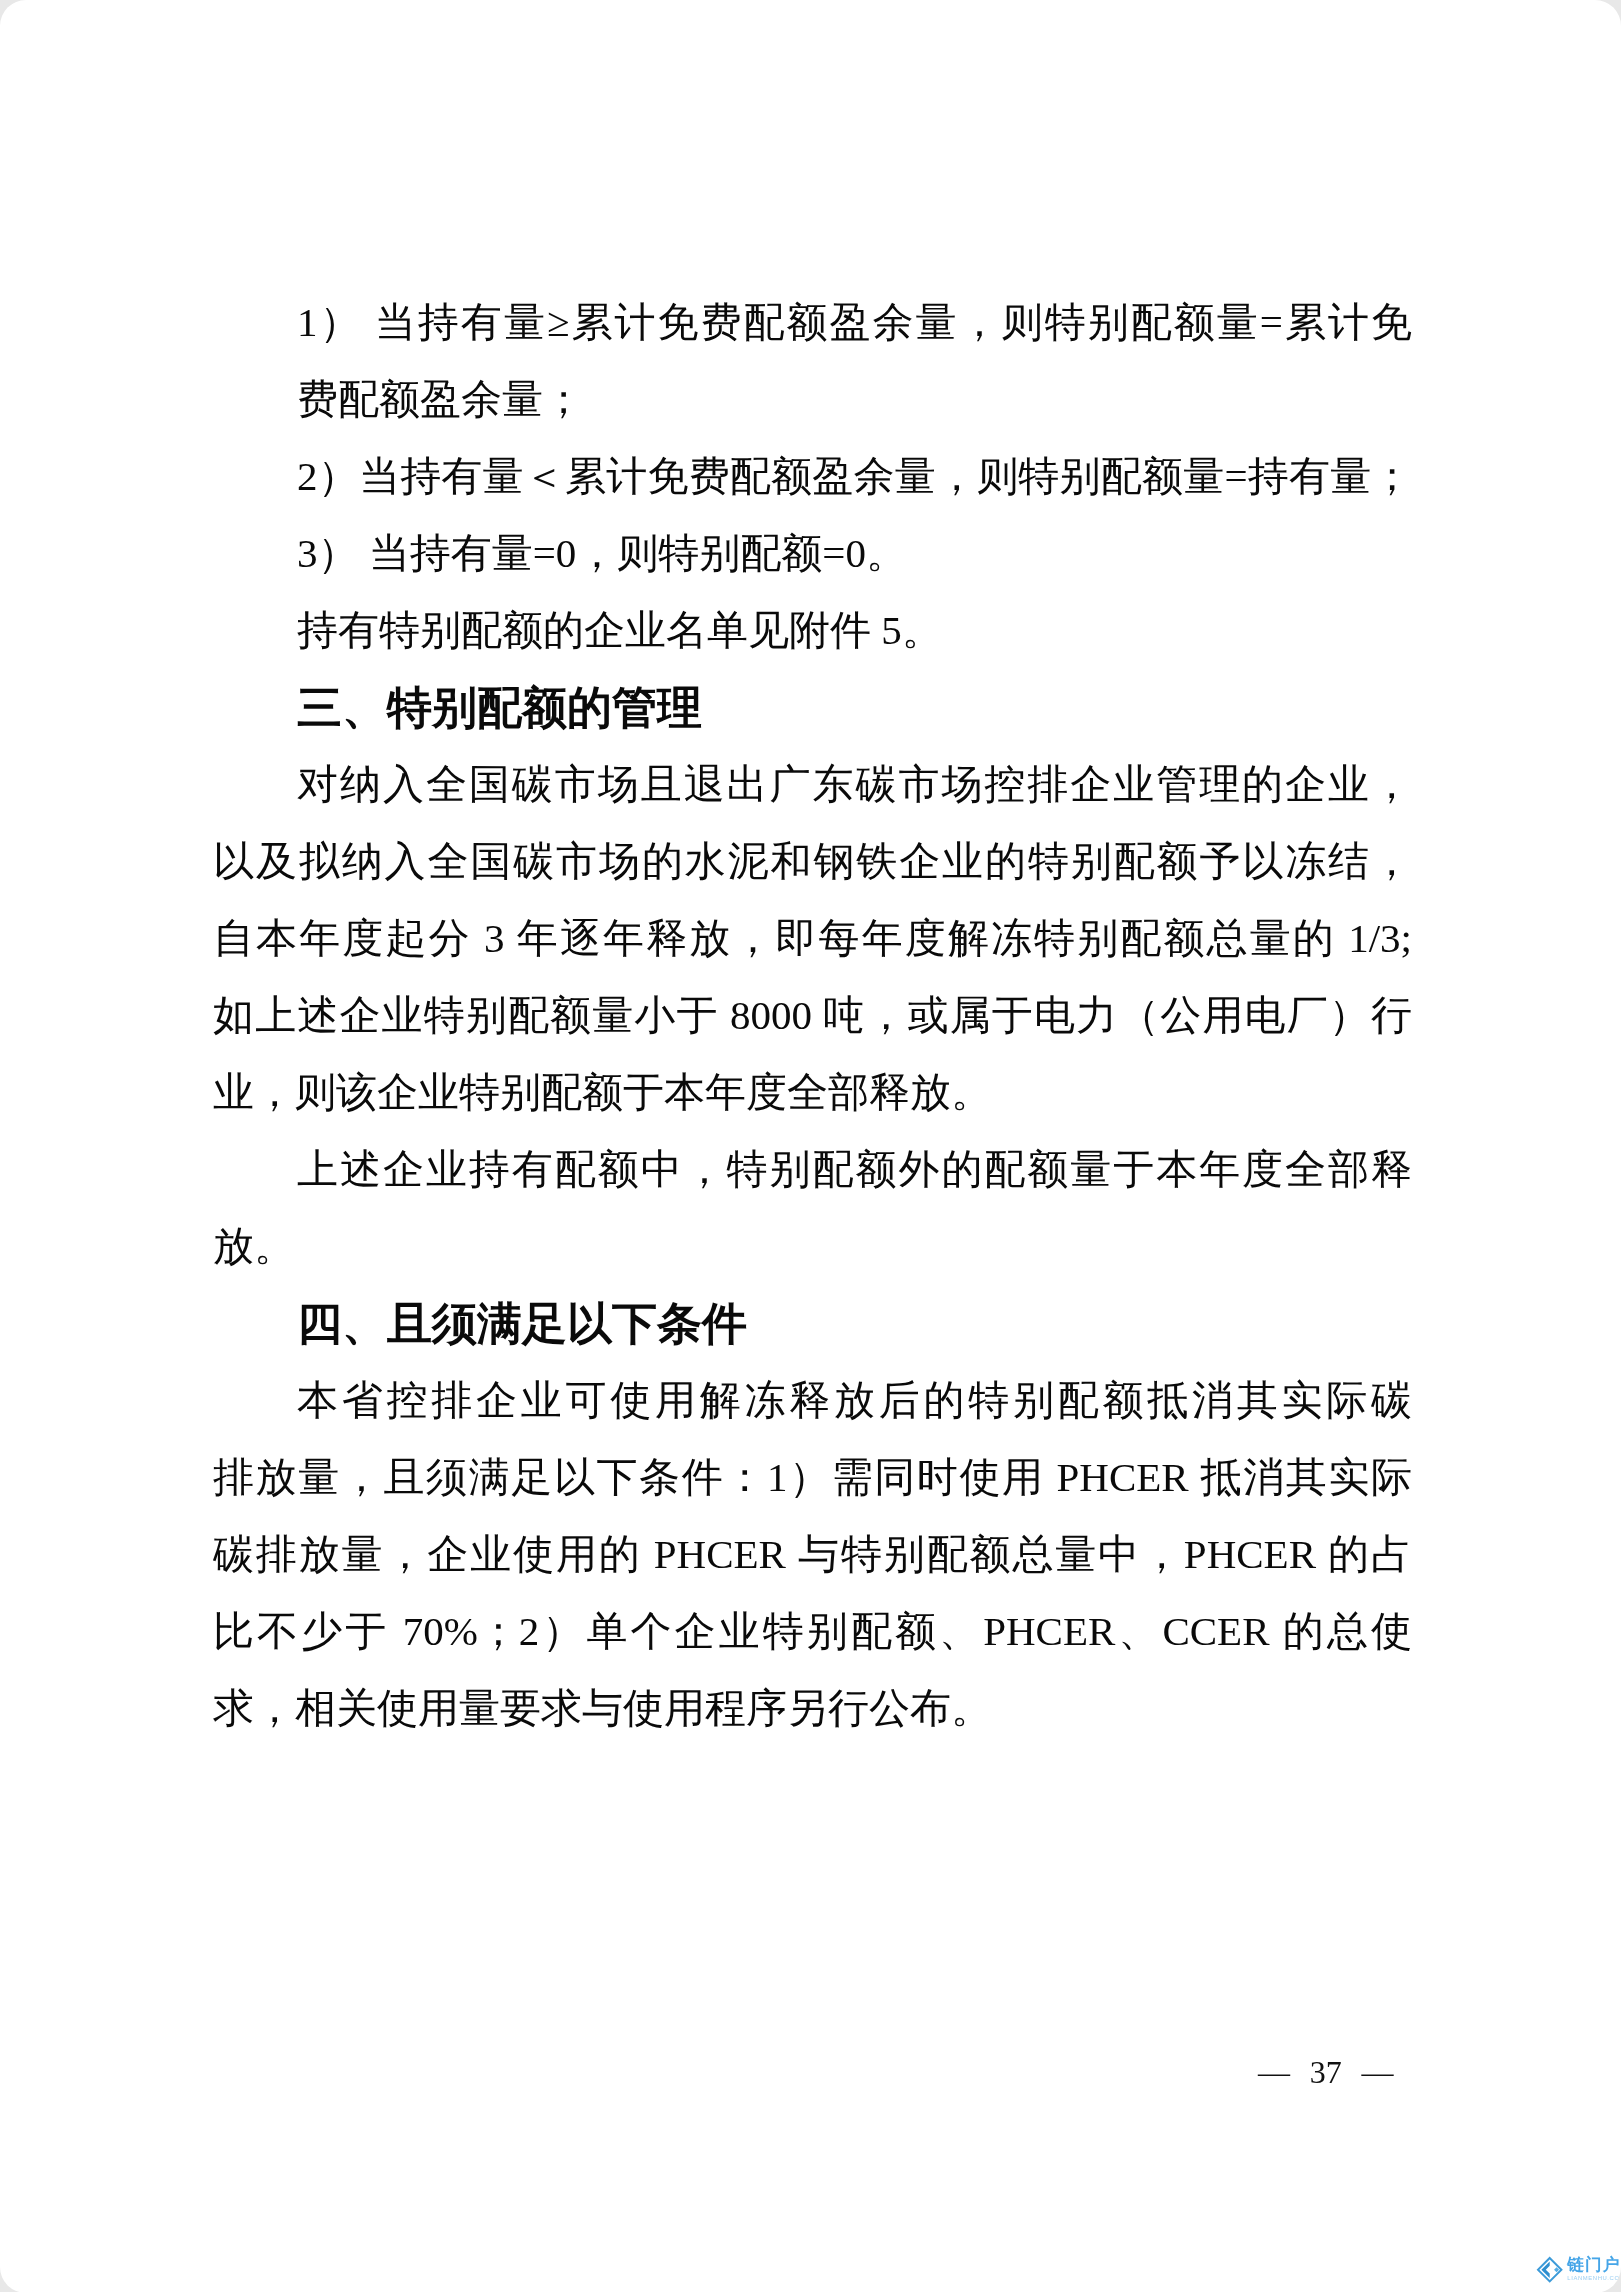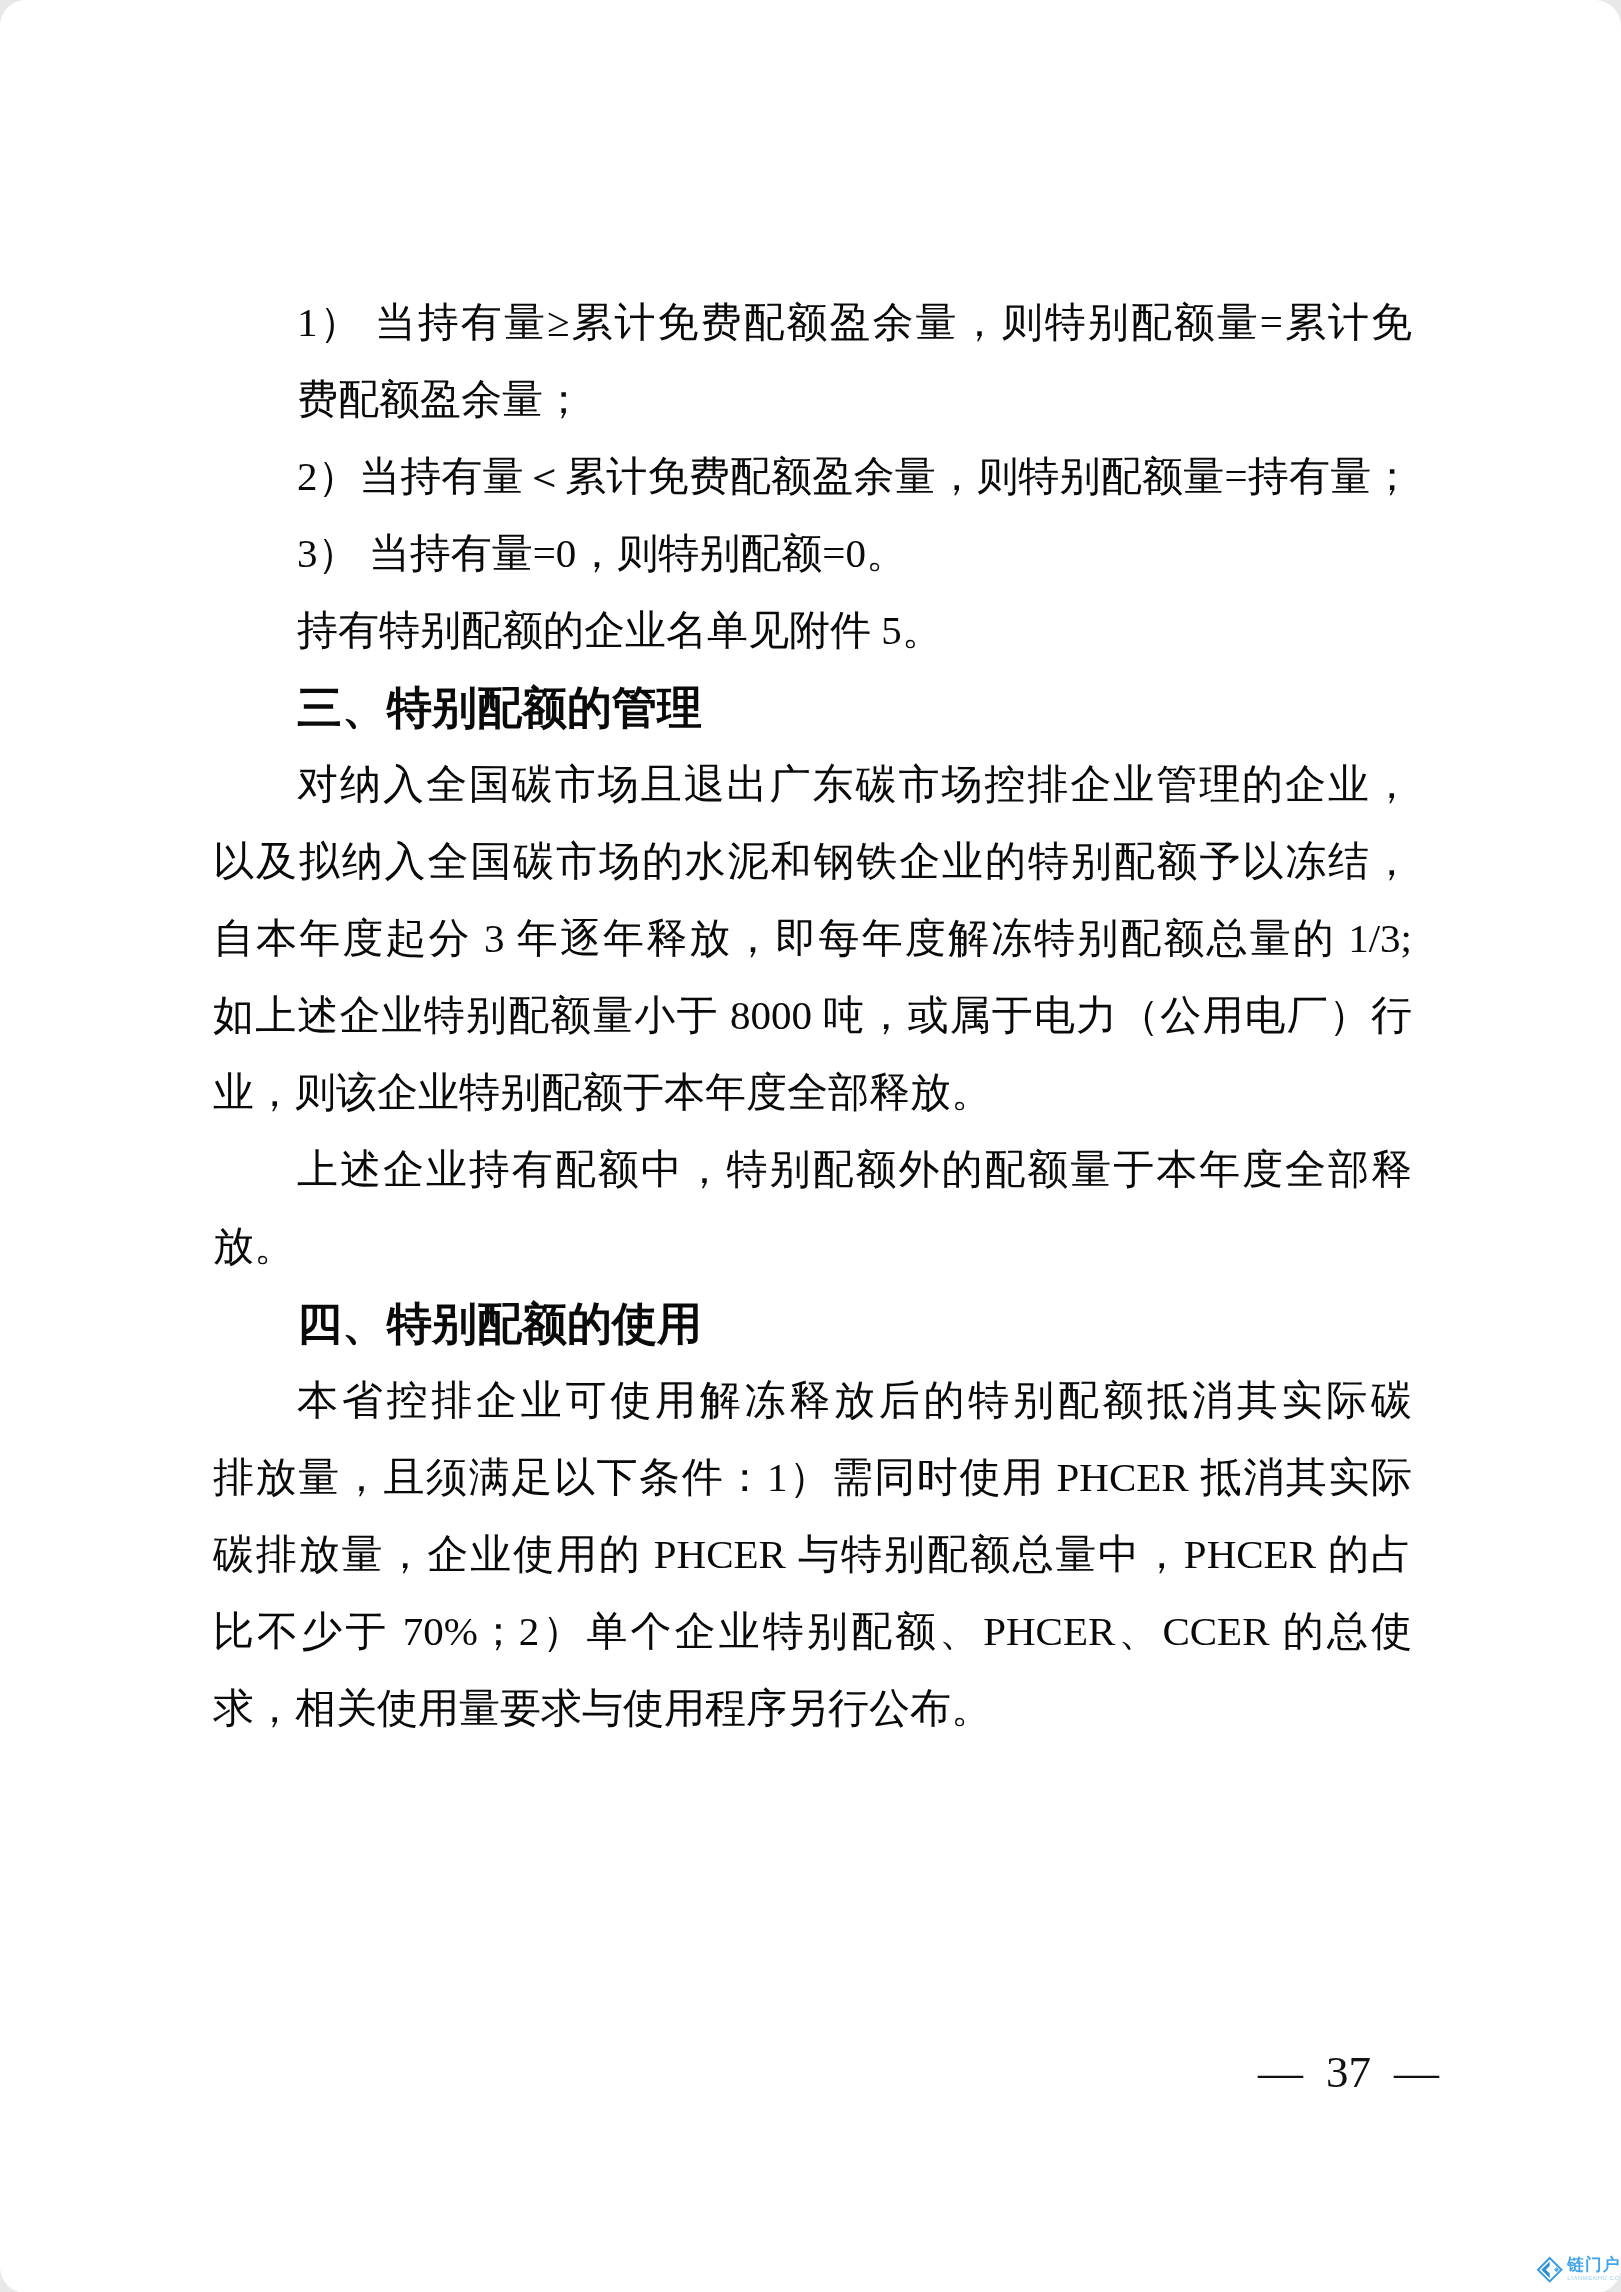--- a/index.html
+++ b/index.html
@@ -47,21 +47,21 @@
   .heading {
     font-family: "Liberation Sans", "DejaVu Sans", sans-serif;
     font-weight: 700;
     font-size: 45px;
     text-indent: 84px;
   }
   .pageno {
     position: absolute;
     left: 1258px;
     top: 2050px;
-    font-size: 45px;
+    font-size: 32px;
     line-height: 45px;
     word-spacing: 11.8px;
     color: #111;
   }
   .watermark {
     position: absolute;
     left: 1536px;
     top: 2256px;
     display: flex;
     align-items: center;
@@ -106,21 +106,21 @@
     <div class="line list">3） 当持有量=0，则特别配额=0。</div>
     <div class="line list">持有特别配额的企业名单见附件 5。</div>
     <div class="line heading">三、特别配额的管理</div>
     <div class="line ind j">对纳入全国碳市场且退出广东碳市场控排企业管理的企业，</div>
     <div class="line j">以及拟纳入全国碳市场的水泥和钢铁企业的特别配额予以冻结，</div>
     <div class="line j">自本年度起分 3 年逐年释放，即每年度解冻特别配额总量的 1/3;</div>
     <div class="line j">如上述企业特别配额量小于 8000 吨，或属于电力（公用电厂）行</div>
     <div class="line">业，则该企业特别配额于本年度全部释放。</div>
     <div class="line ind j">上述企业持有配额中，特别配额外的配额量于本年度全部释</div>
     <div class="line">放。</div>
-    <div class="line heading">四、特别配额的使用</div>
+    <div class="line heading">四、且须满足以下条件</div>
     <div class="line ind j">本省控排企业可使用解冻释放后的特别配额抵消其实际碳</div>
     <div class="line j">排放量，且须满足以下条件：1）需同时使用 PHCER 抵消其实际</div>
     <div class="line j">碳排放量，企业使用的 PHCER 与特别配额总量中，PHCER 的占</div>
     <div class="line j">比不少于 70%；2）单个企业特别配额、PHCER、CCER 的总使</div>
     <div class="line">求，相关使用量要求与使用程序另行公布。</div>
   </div>
 
   <div class="pageno">— 37 —</div>
 
   <div class="watermark">

